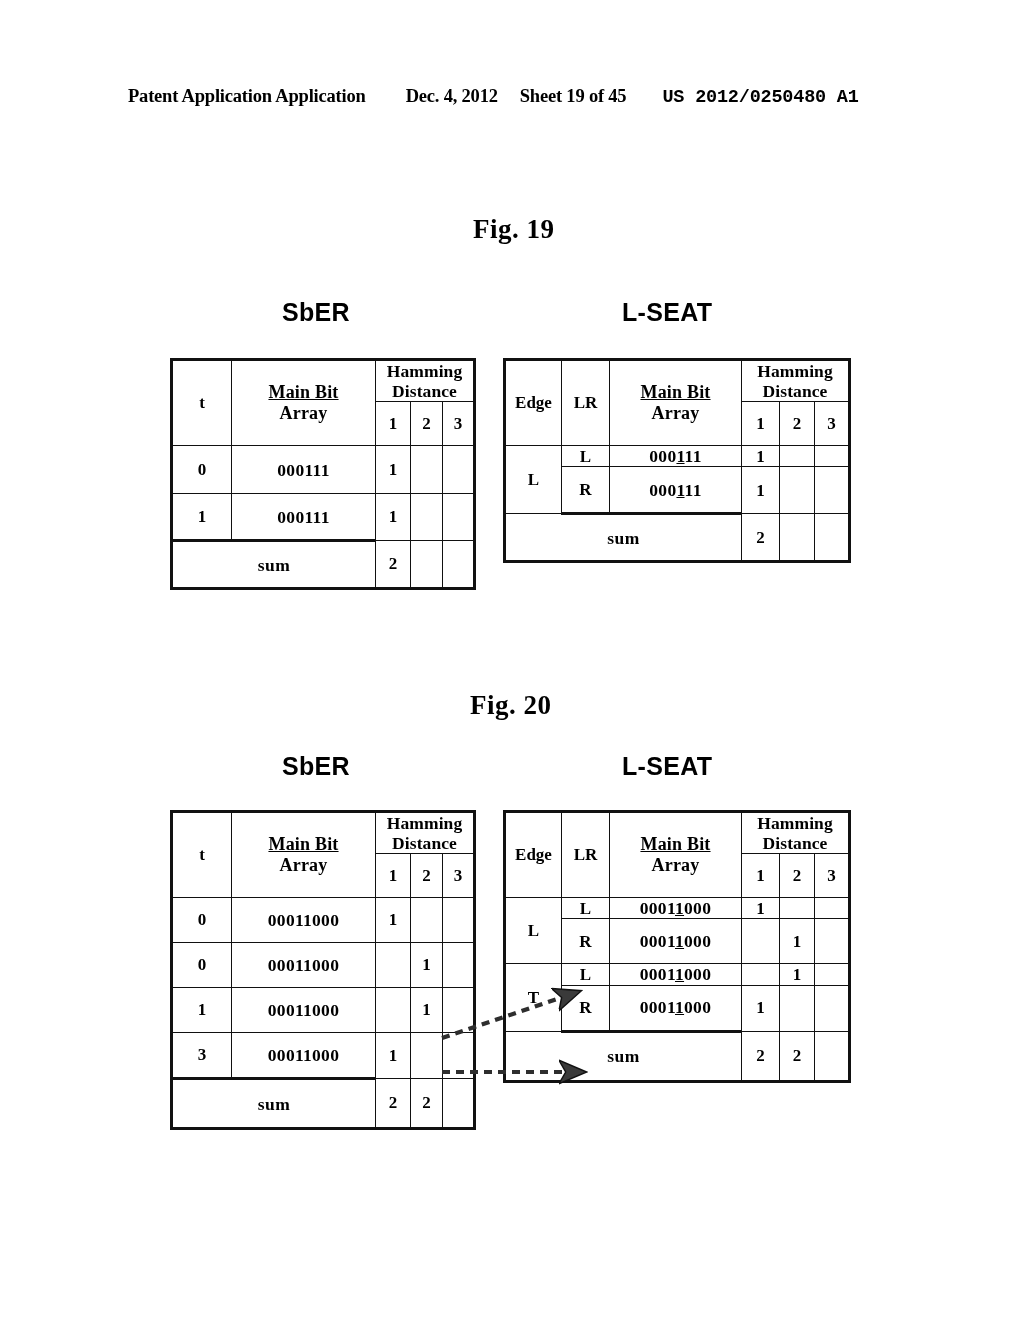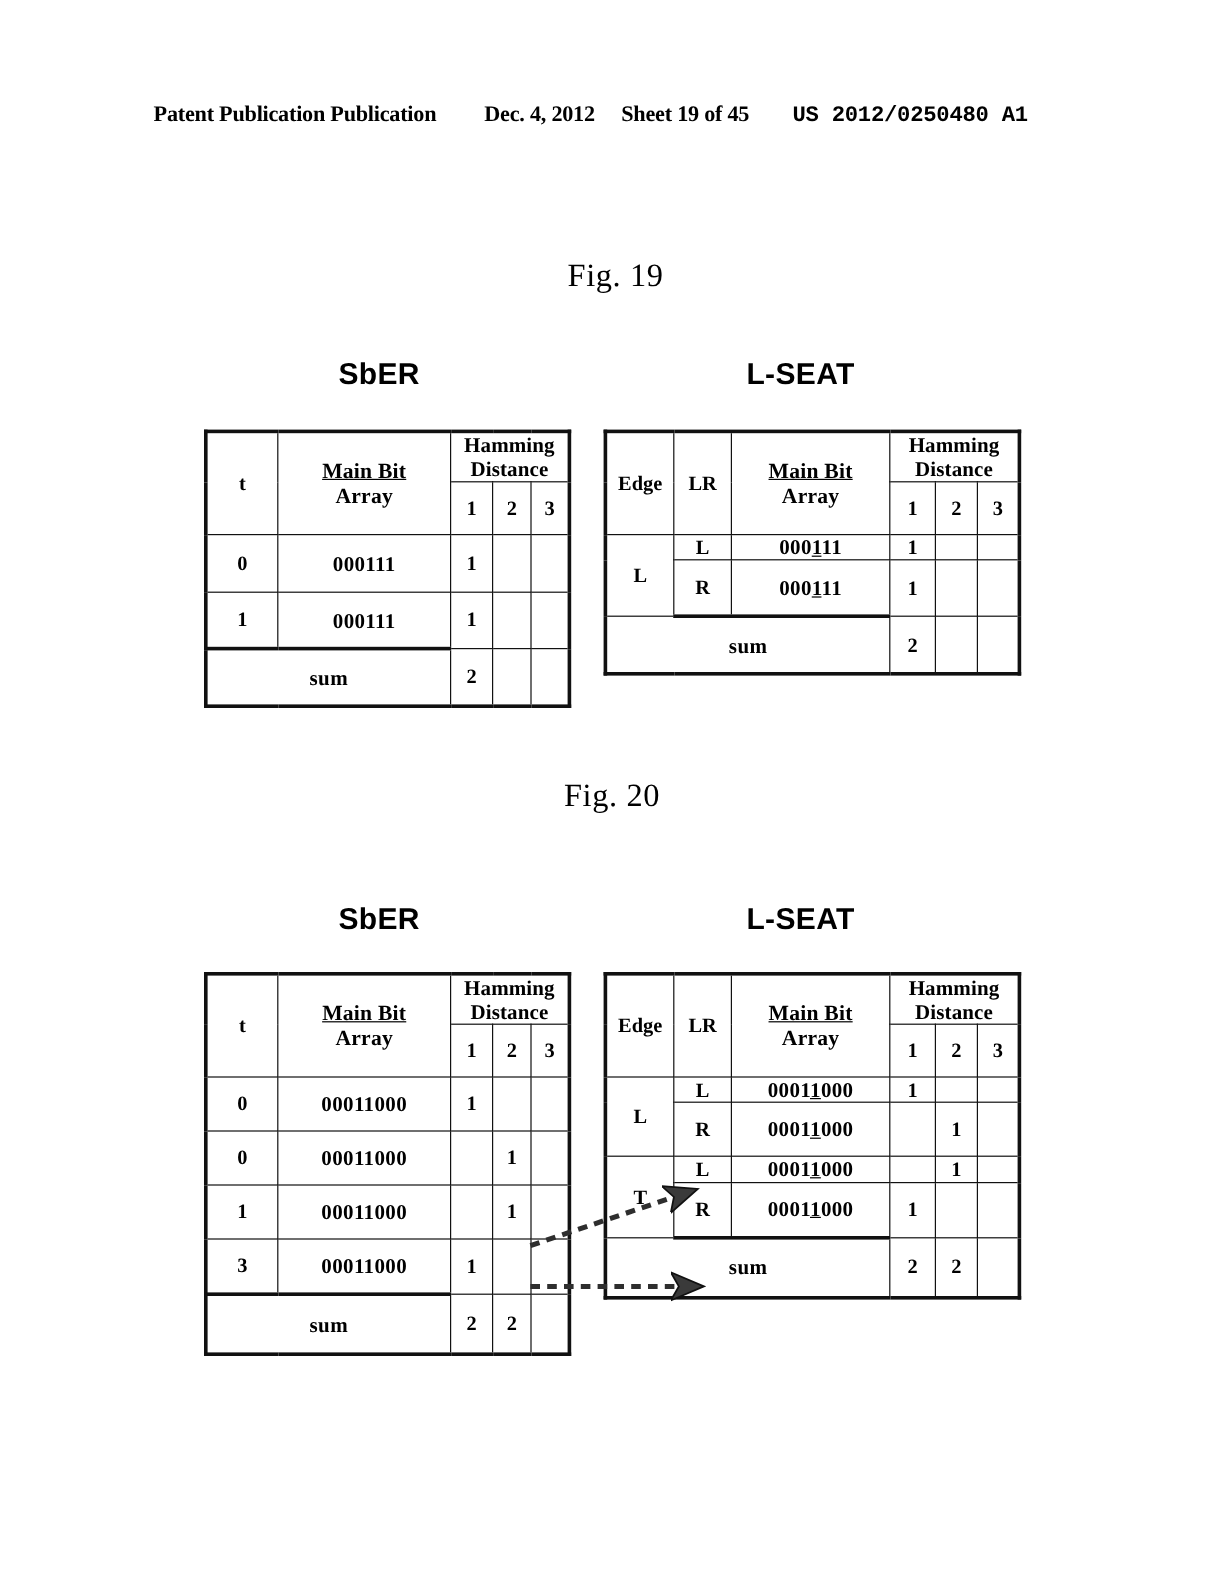--- a/index.html
+++ b/index.html
@@ -34,26 +34,26 @@
   .hdr-pub   { }
   .hdr-date  { margin-left: 40px; }
   .hdr-sheet { margin-left: 22px; text-align: right; }
   .hdr-num   { margin-left: 36px; font-family: Liberation Mono, monospace; }
 
   
   .fig-caption {
     position: absolute;
     font-family: "Liberation Serif", "DejaVu Serif", serif;
     font-size: 27px;
-    font-weight: normal;
+    font-weight: bold;
     letter-spacing: 0.5px;
     white-space: nowrap;
   }
   #fig19-caption { top: 214px; left: 473px; }
-  #fig20-caption { top: 648px; left: 470px; }
+  #fig20-caption { top: 690px; left: 470px; }
 
   
   .table-title {
     position: absolute;
     font-family: "Liberation Sans", "DejaVu Sans", sans-serif;
     font-weight: bold;
     font-size: 25px;
     letter-spacing: 0.3px;
     white-space: nowrap;
   }
@@ -129,21 +129,21 @@
     left: 420px;
     width: 200px;
     height: 140px;
     pointer-events: none;
   }
 </style>
 </head>
 <body>
 
 <div class="page-header">
-  <span class="hdr-pub">Patent Publication Publication</span>
+  <span class="hdr-pub">Patent Application Application</span>
   <span class="hdr-date">Dec. 4, 2012</span>
   <span class="hdr-sheet">Sheet 19 of 45</span>
   <span class="hdr-num">US 2012/0250480 A1</span>
 </div>
 
 <div class="fig-caption" id="fig19-caption">Fig. 19</div>
 
 <div class="table-title" id="fig19-sber-title">SbER</div>
 <div class="table-title" id="fig19-lseat-title">L-SEAT</div>
 

